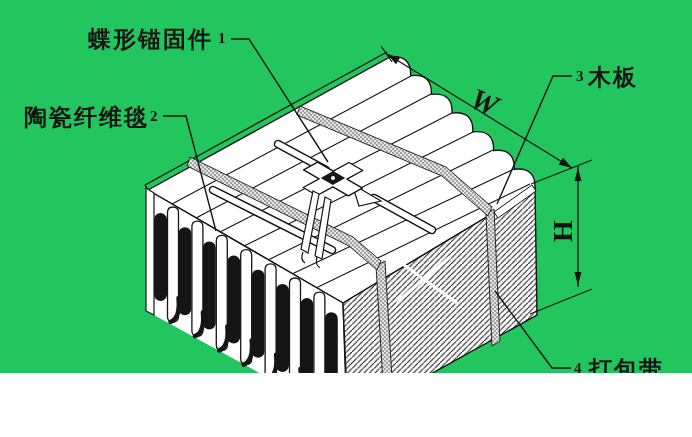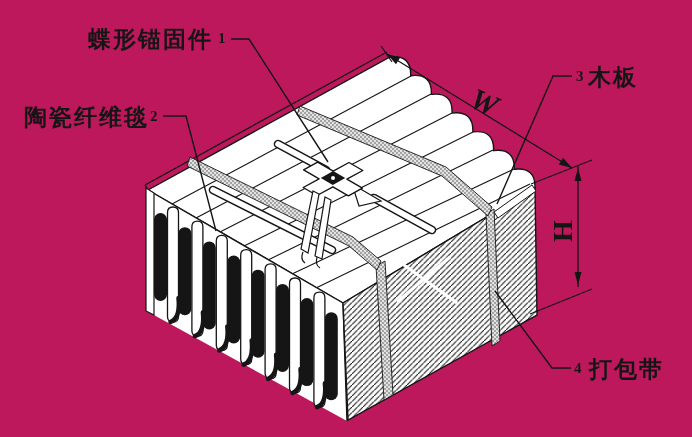--- a/index.html
+++ b/index.html
@@ -1,16 +1,16 @@
 <!DOCTYPE html>
 <html><head>
 <meta charset="utf-8">
 <style>
   html,body{margin:0;padding:0;background:#ffffff;}
-  .stage{position:relative;width:692px;height:437px;background:#be185d;overflow:hidden;}
+  .stage{position:relative;width:692px;height:373px;background:#22c55e;overflow:hidden;}
   svg{display:block;}
   .callout{font-family:"Liberation Serif","DejaVu Serif",serif;font-weight:bold;
            font-size:23px;letter-spacing:2px;fill:#151515;}
   .refnum{font-family:"Liberation Serif","DejaVu Serif",serif;font-weight:bold;
           font-size:15px;fill:#151515;}
   .dimW{font-family:"Liberation Serif","DejaVu Serif",serif;font-style:italic;
         font-weight:bold;font-size:30px;fill:#151515;}
   .dimH{font-family:"Liberation Serif","DejaVu Serif",serif;font-weight:bold;
         font-size:28px;fill:#151515;}
 </style>

